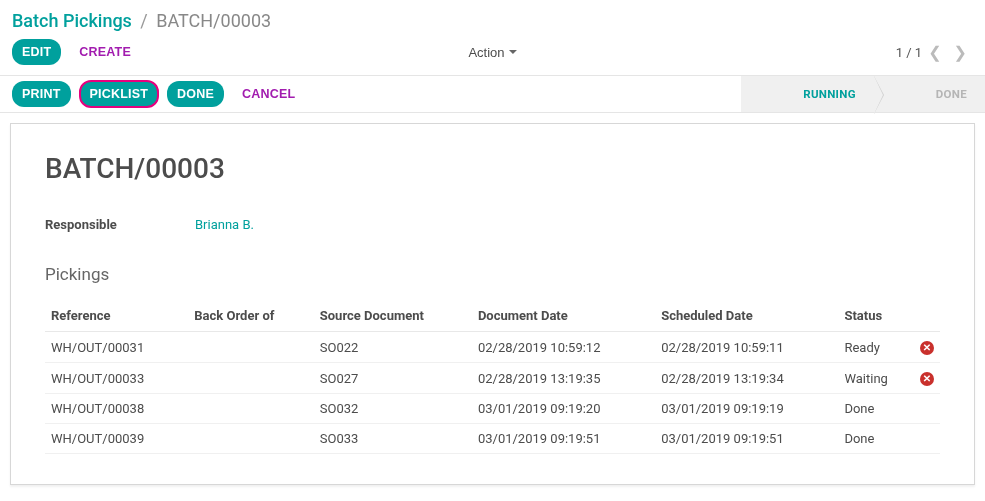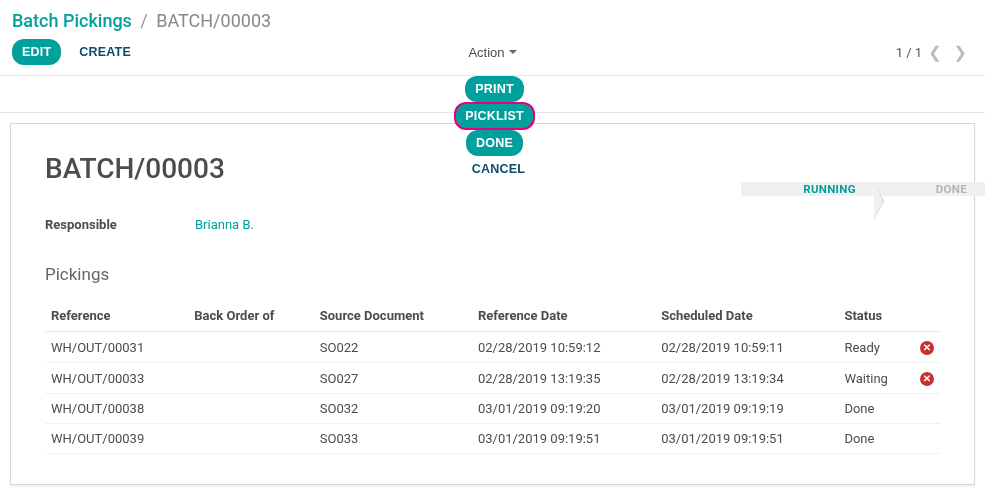--- a/index.html
+++ b/index.html
@@ -42,21 +42,21 @@
     letter-spacing: 0.2px;
   }
   .btn-primary {
     background: #00a09d;
     color: #fff;
     margin-right: 8px;
     border-radius: 12px;
   }
   .btn-link {
     background: transparent;
-    color: #0c4a6e;
+    color: #a21caf;
     font-weight: 700;
   }
   .action-dropdown {
     position: absolute;
     left: 50%;
     transform: translateX(-50%);
     color: #4c4c4c;
     font-size: 13px;
     background: transparent;
     border: none;
@@ -78,21 +78,20 @@
     font-size: 16px;
     cursor: pointer;
   }
   .buttonbar {
     border-top: 1px solid #e5e5e5;
     border-bottom: 1px solid #e5e5e5;
     display: flex;
     align-items: stretch;
     padding-left: 12px;
     height: 38px;
-    flex-direction: column;
   }
   .buttonbar .btn {
     align-self: center;
   }
   .btn-highlight {
     border: 2px solid #e6007e;
     padding: 5px 9px;
   }
   .statusbar {
     margin-left: auto;
@@ -254,21 +253,21 @@
     </div>
 
     <div class="section-title">Pickings</div>
 
     <table class="pickings">
       <thead>
         <tr>
           <th>Reference</th>
           <th>Back Order of</th>
           <th>Source Document</th>
-          <th>Reference Date</th>
+          <th>Document Date</th>
           <th>Scheduled Date</th>
           <th>Status</th>
           <th style="width:24px"></th>
         </tr>
       </thead>
       <tbody id="pickings-body">
           <tr>
             <td>WH/OUT/00031</td>
             <td></td>
             <td>SO022</td>

